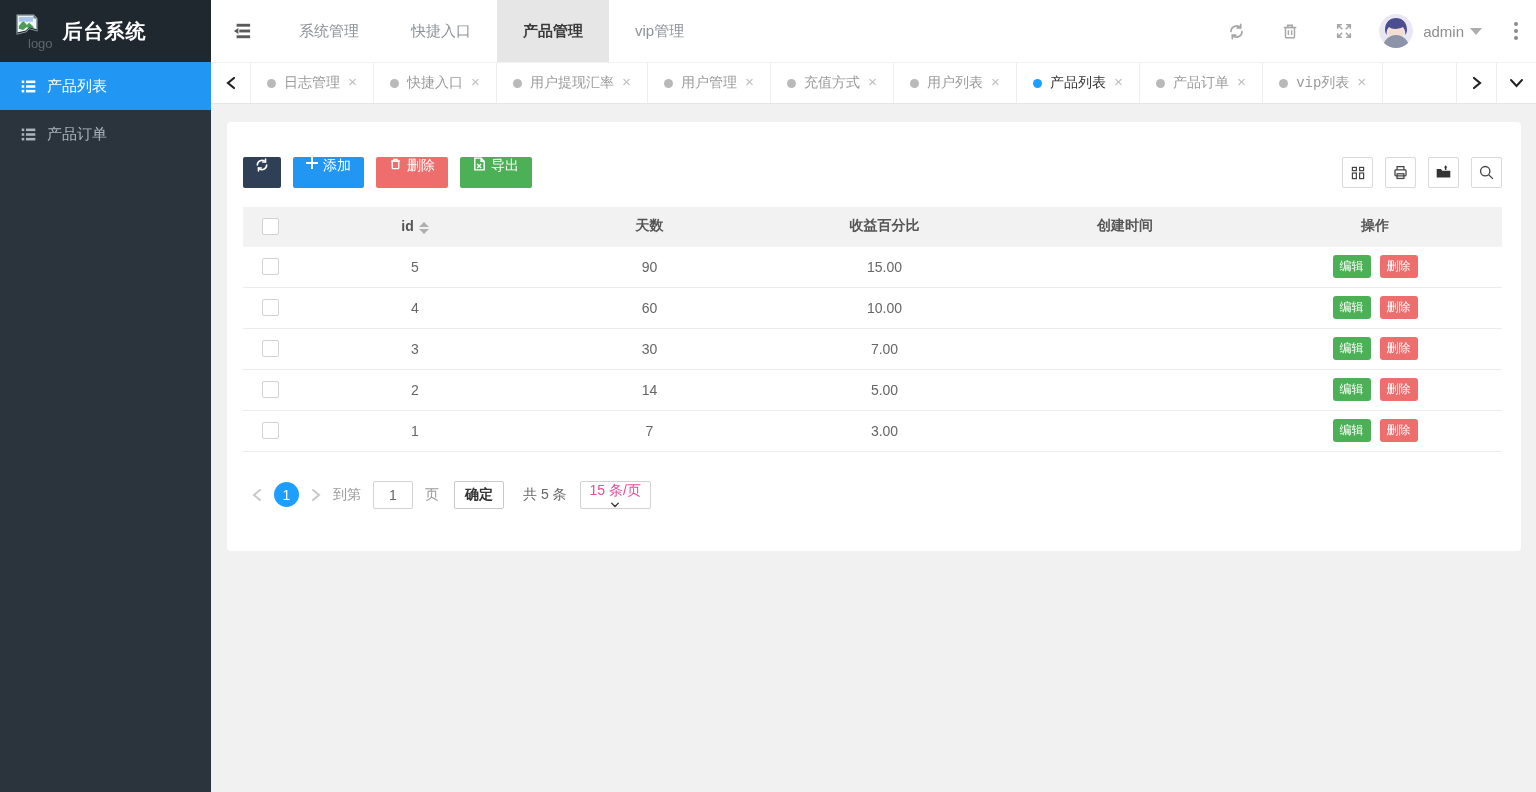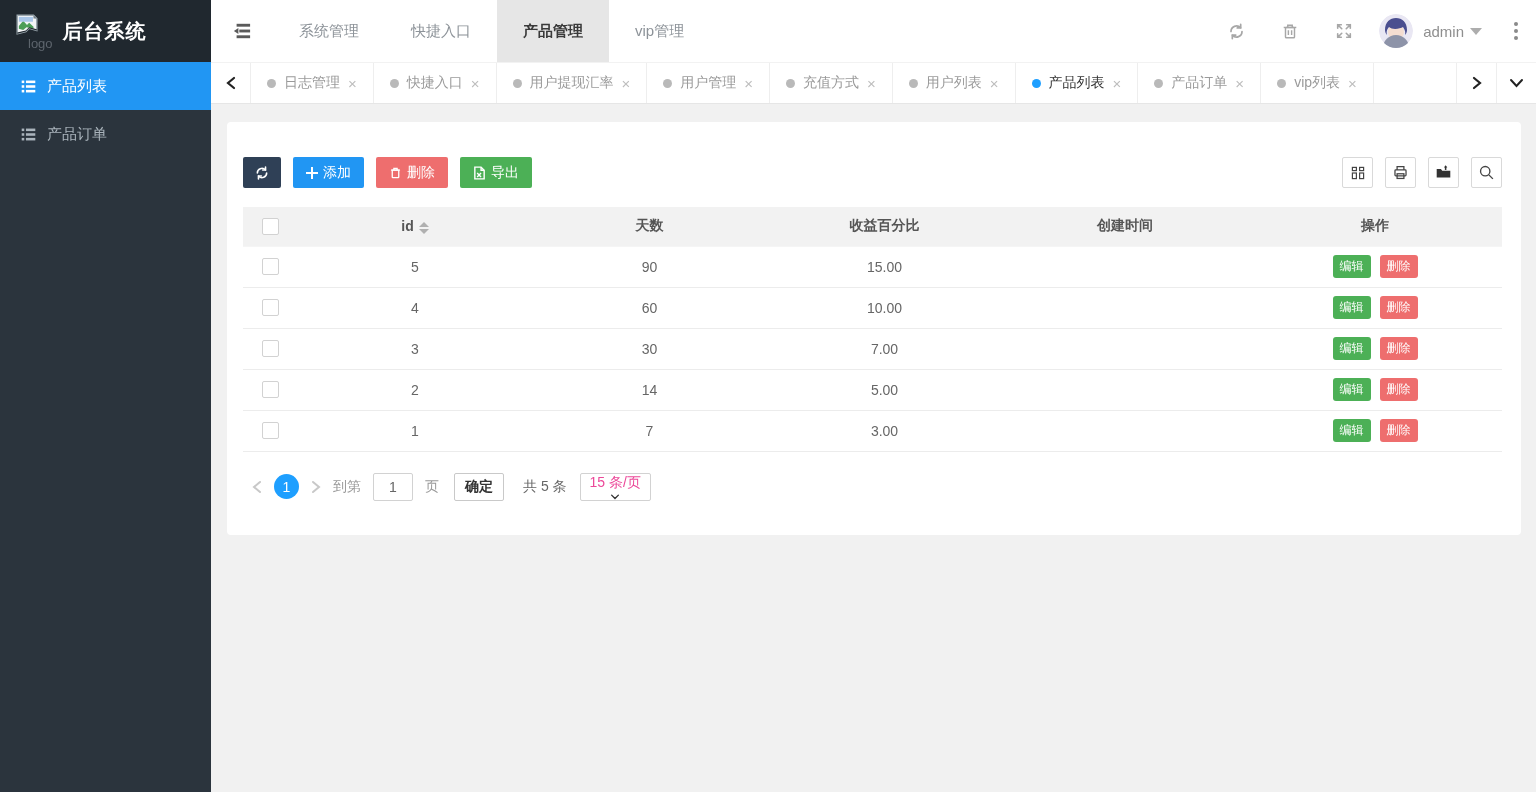--- a/index.html
+++ b/index.html
@@ -30,33 +30,33 @@
   .avatar { width:34px; height:34px; border-radius:50%; overflow:hidden; flex:none; margin-left:8px; cursor:pointer; }
   .username { margin:0 6px 0 10px; color:#8f8f8f; font-size:15px; cursor:pointer; }
   .caret-down { width:0; height:0; border-left:6px solid transparent; border-right:6px solid transparent; border-top:7px solid #adadad; margin-right:14px; cursor:pointer; }
   .kebab { width:40px; height:62px; display:flex; flex-direction:column; align-items:center; justify-content:center; gap:3px; cursor:pointer; }
   .kebab i { width:4px; height:4px; border-radius:50%; background:#8a8a8a; }
 
   
   .tabbar { height:42px; background:#fff; border-top:1px solid #f2f2f2; border-bottom:1px solid #e6e6e6; display:flex; align-items:stretch; flex:none; overflow:hidden; }
   .tab-scroll-btn { width:40px; flex:none; display:flex; align-items:center; justify-content:center; border-right:1px solid #eee; cursor:pointer; }
   .tab-scroll-btn.right { border-right:none; border-left:1px solid #eee; }
-  .tabs { display:flex; flex:1; min-width:0; overflow:hidden; }
+  .tabs { display:flex; flex:1; min-width:0; overflow:hidden;font-family:Liberation Mono, monospace; }
   .tab { display:flex; align-items:center; gap:8px; padding:0 16px; border-right:1px solid #eee; font-size:14px; color:#9a9a9a; white-space:nowrap; cursor:pointer; }
   .tab .dot { width:9px; height:9px; border-radius:50%; background:#b9b9b9; flex:none; }
   .tab.active { color:#333; }
   .tab.active .dot { background:#1e9fff; }
   .tab .close { color:#bdbdbd; font-size:15px; line-height:1; cursor:pointer; }
 
   
   .content { flex:1; background:#f1f1f1; padding:18px 15px 0 16px; min-height:0; }
   .card { background:#fff; border-radius:4px; padding:35px 19px 34px 16px; }
 
   .toolbar { display:flex; align-items:center; }
-  .btn { display:inline-flex; align-items:center; gap:5px; height:31px; padding:0 13px; border-radius:2px; color:#fff; font-size:14px; border:none; cursor:pointer; }
+  .btn { display:inline-flex; gap:5px; height:31px; padding:0 13px; border-radius:2px; color:#fff; font-size:14px; border:none; cursor:pointer; }
   .btn-dark { background:#2f4056; width:38px; justify-content:center; padding:0; }
   .btn-blue { background:#2196f3; margin-left:12px; }
   .btn-red { background:#ee6e6e; margin-left:12px; }
   .btn-green { background:#4cb056; margin-left:12px; }
   .toolbar-right { margin-left:auto; display:flex; gap:12px; }
   .sq-btn { width:31px; height:31px; background:#fff; border:1px solid #d9d9d9; border-radius:2px; display:flex; align-items:center; justify-content:center; cursor:pointer; }
 
   
   table { width:100%; border-collapse:collapse; margin-top:19px; table-layout:fixed; }
   thead th { background:#f2f2f2; height:39px; font-size:14px; color:#555; font-weight:bold; text-align:center; }
@@ -71,21 +71,21 @@
   .sort-carets .dn { border-top:5px solid #b0b0b0; }
   .mini-btn { display:inline-block; padding:3px 7px; border-radius:3px; color:#fff; font-size:12px; cursor:pointer; }
   .mini-edit { background:#4cb056; margin-right:9px; }
   .mini-del { background:#ee6e6e; }
 
   
   .pager { display:flex; align-items:center; margin-top:21px; padding-left:6px; gap:9px; color:#999; font-size:14px; }
   .pg-arrow { display:flex; align-items:center; justify-content:center; width:16px; cursor:pointer; }
   .pg-num { width:25px; height:25px; border-radius:50%; background:#1e9fff; color:#fff; display:flex; align-items:center; justify-content:center; font-size:14px; cursor:pointer; }
   .pg-input { width:40px; height:28px; border:1px solid #d2d2d2; border-radius:2px; text-align:center; font-size:14px; color:#666; margin:0 3px; font-family:inherit; }
-  .pg-confirm { height:28px; padding:0 10px; background:#fff; border:1px solid #c9c9c9; border-radius:2px; font-size:14px; font-weight:bold; color:#333; margin:0 6px; cursor:pointer; font-family:Liberation Serif, serif; }
+  .pg-confirm { height:28px; padding:0 10px; background:#fff; border:1px solid #c9c9c9; border-radius:2px; font-size:14px; font-weight:bold; color:#333; margin:8px 6px; cursor:pointer; font-family:Liberation Serif, serif; }
   .pg-total { color:#666; margin:0 4px; }
   .pg-size { height:28px; border:1px solid #d2d2d2; border-radius:2px; display:flex; align-items:center; gap:2px; padding:0 9px; color:#ec4899; cursor:pointer; background:#fff;flex-direction:column; }
 </style>
 </head>
 <body>
 
 <div class="app">
 
   <aside class="sidebar">
     <div class="sidebar-header">

